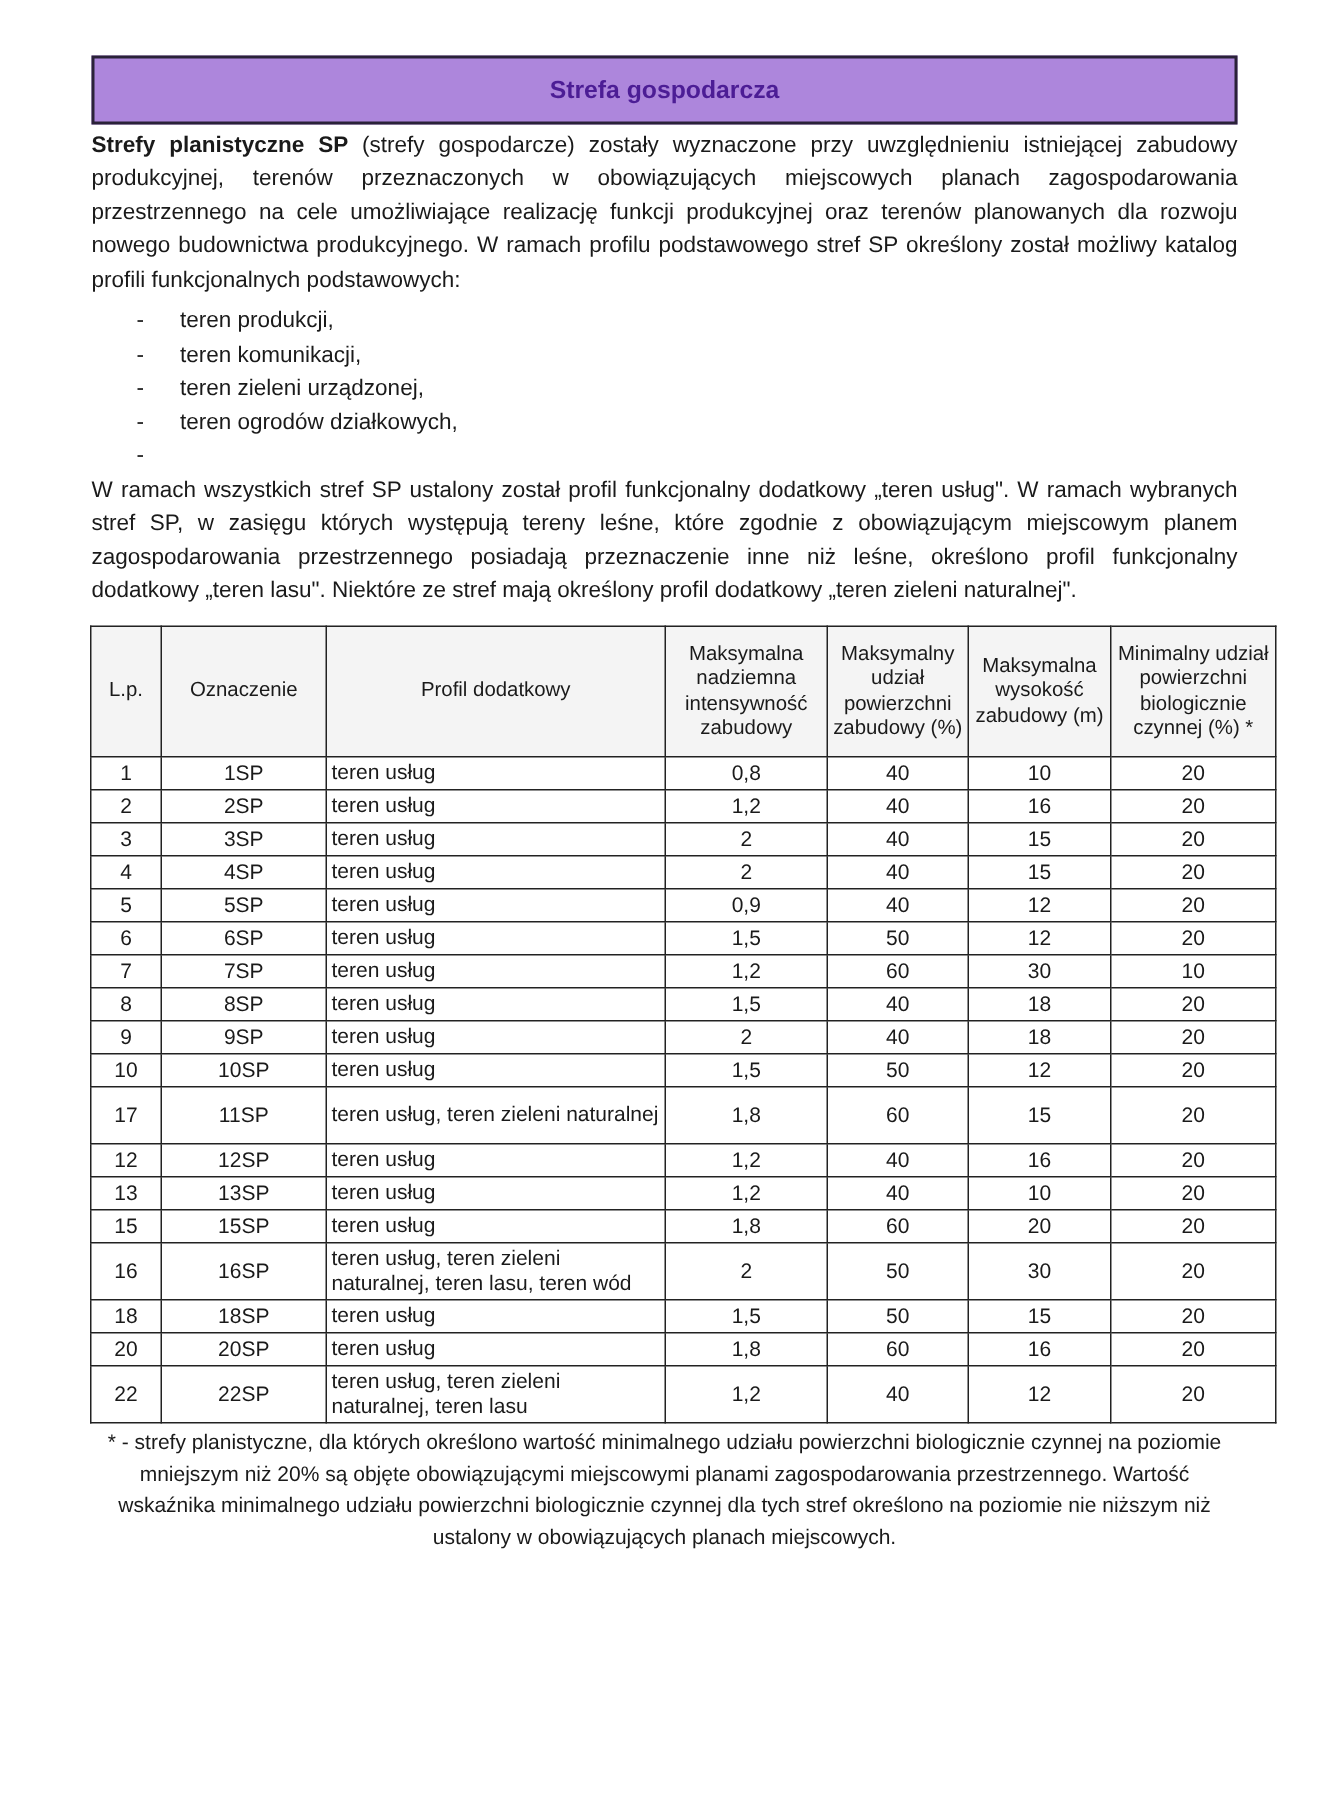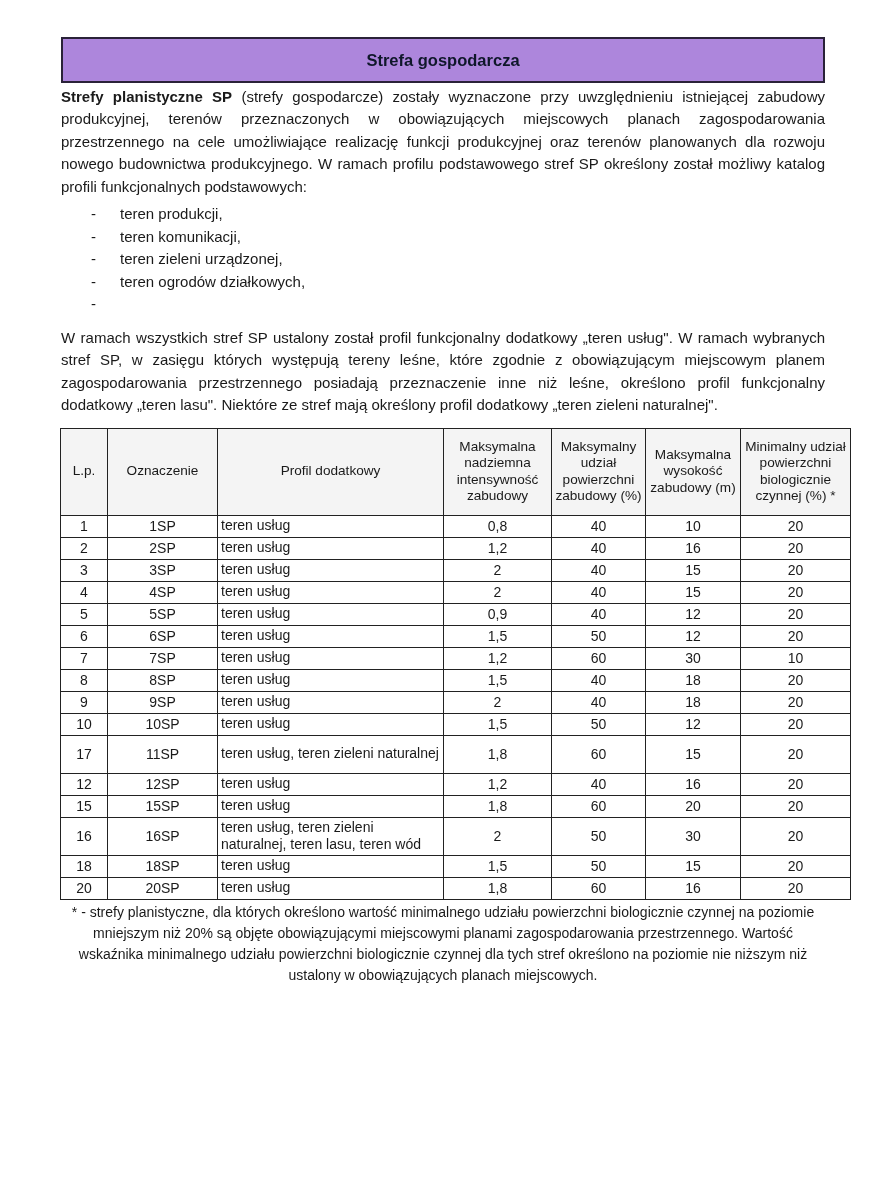--- a/index.html
+++ b/index.html
@@ -4,31 +4,31 @@
 <style>
   html, body { margin: 0; padding: 0; background: #ffffff; }
   body {
     width: 884px; height: 1200px; position: relative; overflow: hidden;
     font-family: "Liberation Sans", sans-serif; color: #1a1a1a;
   }
   .page { position: absolute; left: 61px; top: 37px; width: 764px; }
   .banner {
     height: 46px; background: #ad86dc; border: 2px solid #2a2238;
     box-sizing: border-box; display: flex; align-items: center; justify-content: center;
-    font-weight: bold; font-size: 16.5px; color: #0f172a;
+    font-weight: bold; font-size: 16.5px; color: #4c1d95;
   }
   .para {
     font-size: 15px; line-height: 22.4px; text-align: justify; margin: 0;
   }
   .para.first { margin-top: 3px; }
   .para b { font-weight: bold; }
   ul.dash-list { list-style: none; margin: 5px 0 0 0; padding: 0; }
   ul.dash-list li { font-size: 15px; line-height: 22.6px; display: flex; }
   ul.dash-list li .dash { width: 59px; padding-left: 30px; box-sizing: border-box; }
-  .para.second { margin-top: 11px; }
+  .para.second { }
   table.zones {
     margin-top: 11px; width: 790px; border-collapse: collapse; table-layout: fixed;
     margin-left: -1px;
   }
   table.zones th, table.zones td {
     border: 1.3px solid #222; font-size: 14px; padding: 0 2px;
   }
   table.zones th {
     background: #f4f4f4; font-weight: normal; text-align: center; line-height: 16.5px;
     height: 86px; font-size: 13.6px;
@@ -196,20 +196,29 @@
         <tr>
           <td>12</td>
           <td>12SP</td>
           <td class="profile">teren usług</td>
           <td>1,2</td>
           <td>40</td>
           <td>16</td>
           <td>20</td>
         </tr>
         <tr>
+          <td>13</td>
+          <td>13SP</td>
+          <td class="profile">teren usług</td>
+          <td>1,2</td>
+          <td>40</td>
+          <td>10</td>
+          <td>20</td>
+        </tr>
+        <tr>
           <td>15</td>
           <td>15SP</td>
           <td class="profile">teren usług</td>
           <td>1,8</td>
           <td>60</td>
           <td>20</td>
           <td>20</td>
         </tr>
         <tr class="tall">
           <td>16</td>
@@ -231,17 +240,26 @@
         </tr>
         <tr>
           <td>20</td>
           <td>20SP</td>
           <td class="profile">teren usług</td>
           <td>1,8</td>
           <td>60</td>
           <td>16</td>
           <td>20</td>
         </tr>
+        <tr class="tall">
+          <td>22</td>
+          <td>22SP</td>
+          <td class="profile">teren usług, teren zieleni naturalnej, teren lasu</td>
+          <td>1,2</td>
+          <td>40</td>
+          <td>12</td>
+          <td>20</td>
+        </tr>
       </tbody>
   </table>
 
   <p class="footnote">* - strefy planistyczne, dla których określono wartość minimalnego udziału powierzchni biologicznie czynnej na poziomie mniejszym niż 20% są objęte obowiązującymi miejscowymi planami zagospodarowania przestrzennego. Wartość wskaźnika minimalnego udziału powierzchni biologicznie czynnej dla tych stref określono na poziomie nie niższym niż ustalony w obowiązujących planach miejscowych.</p>
 </div>
 
 </body></html>

